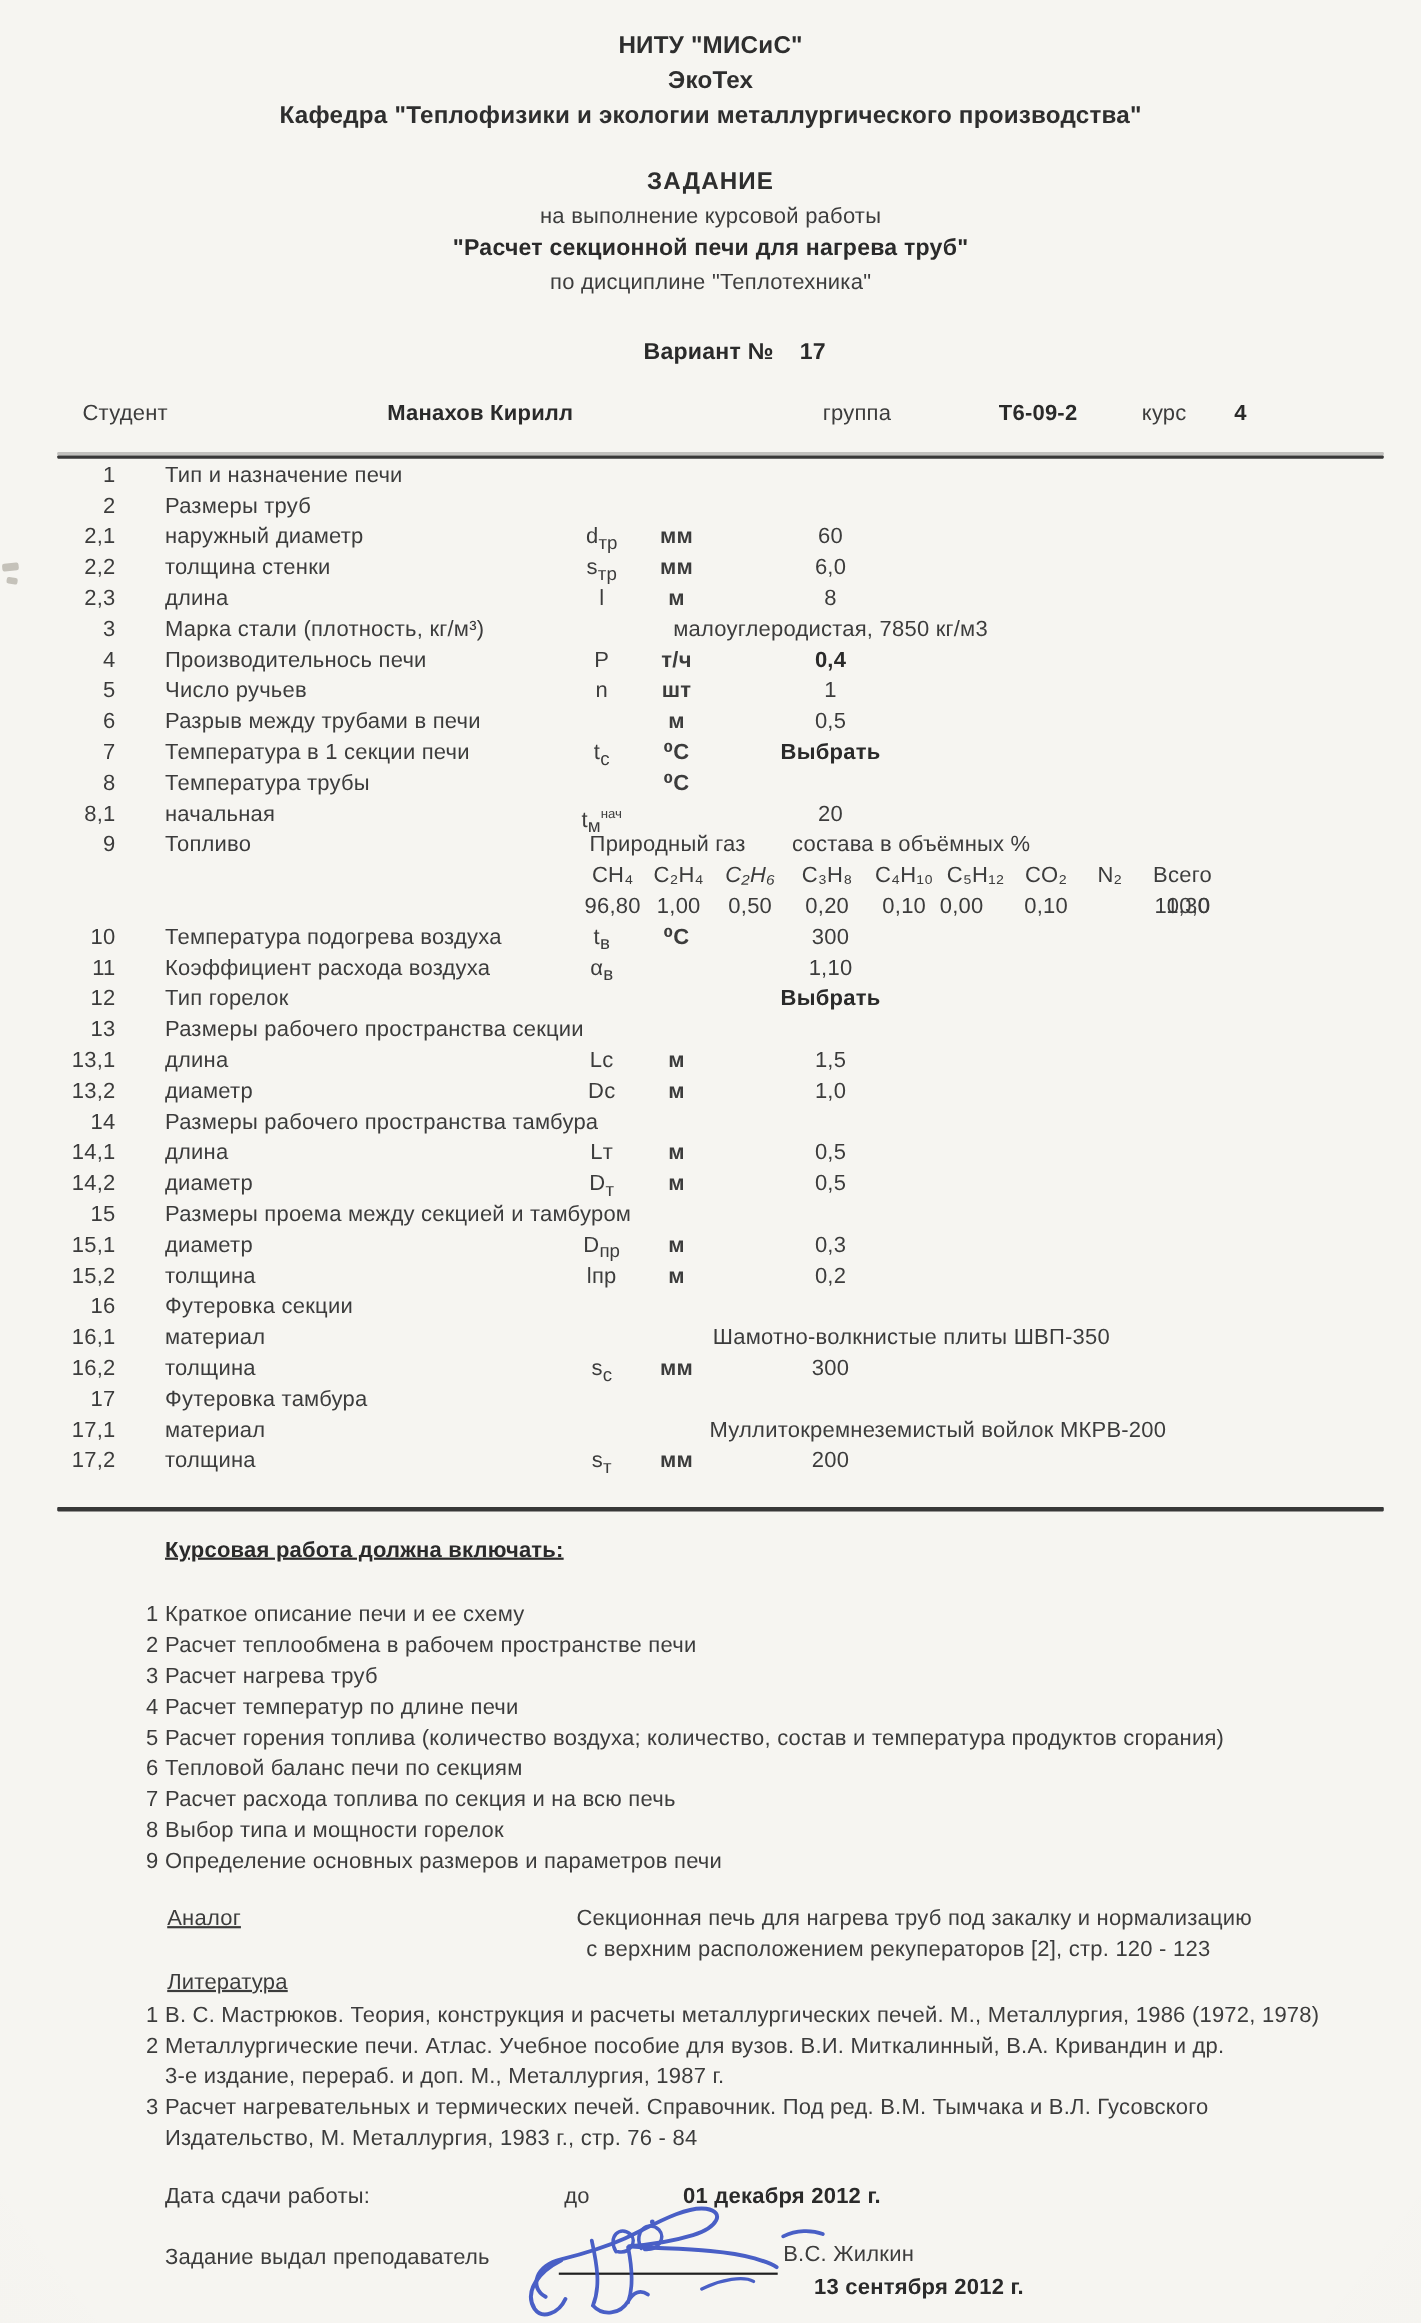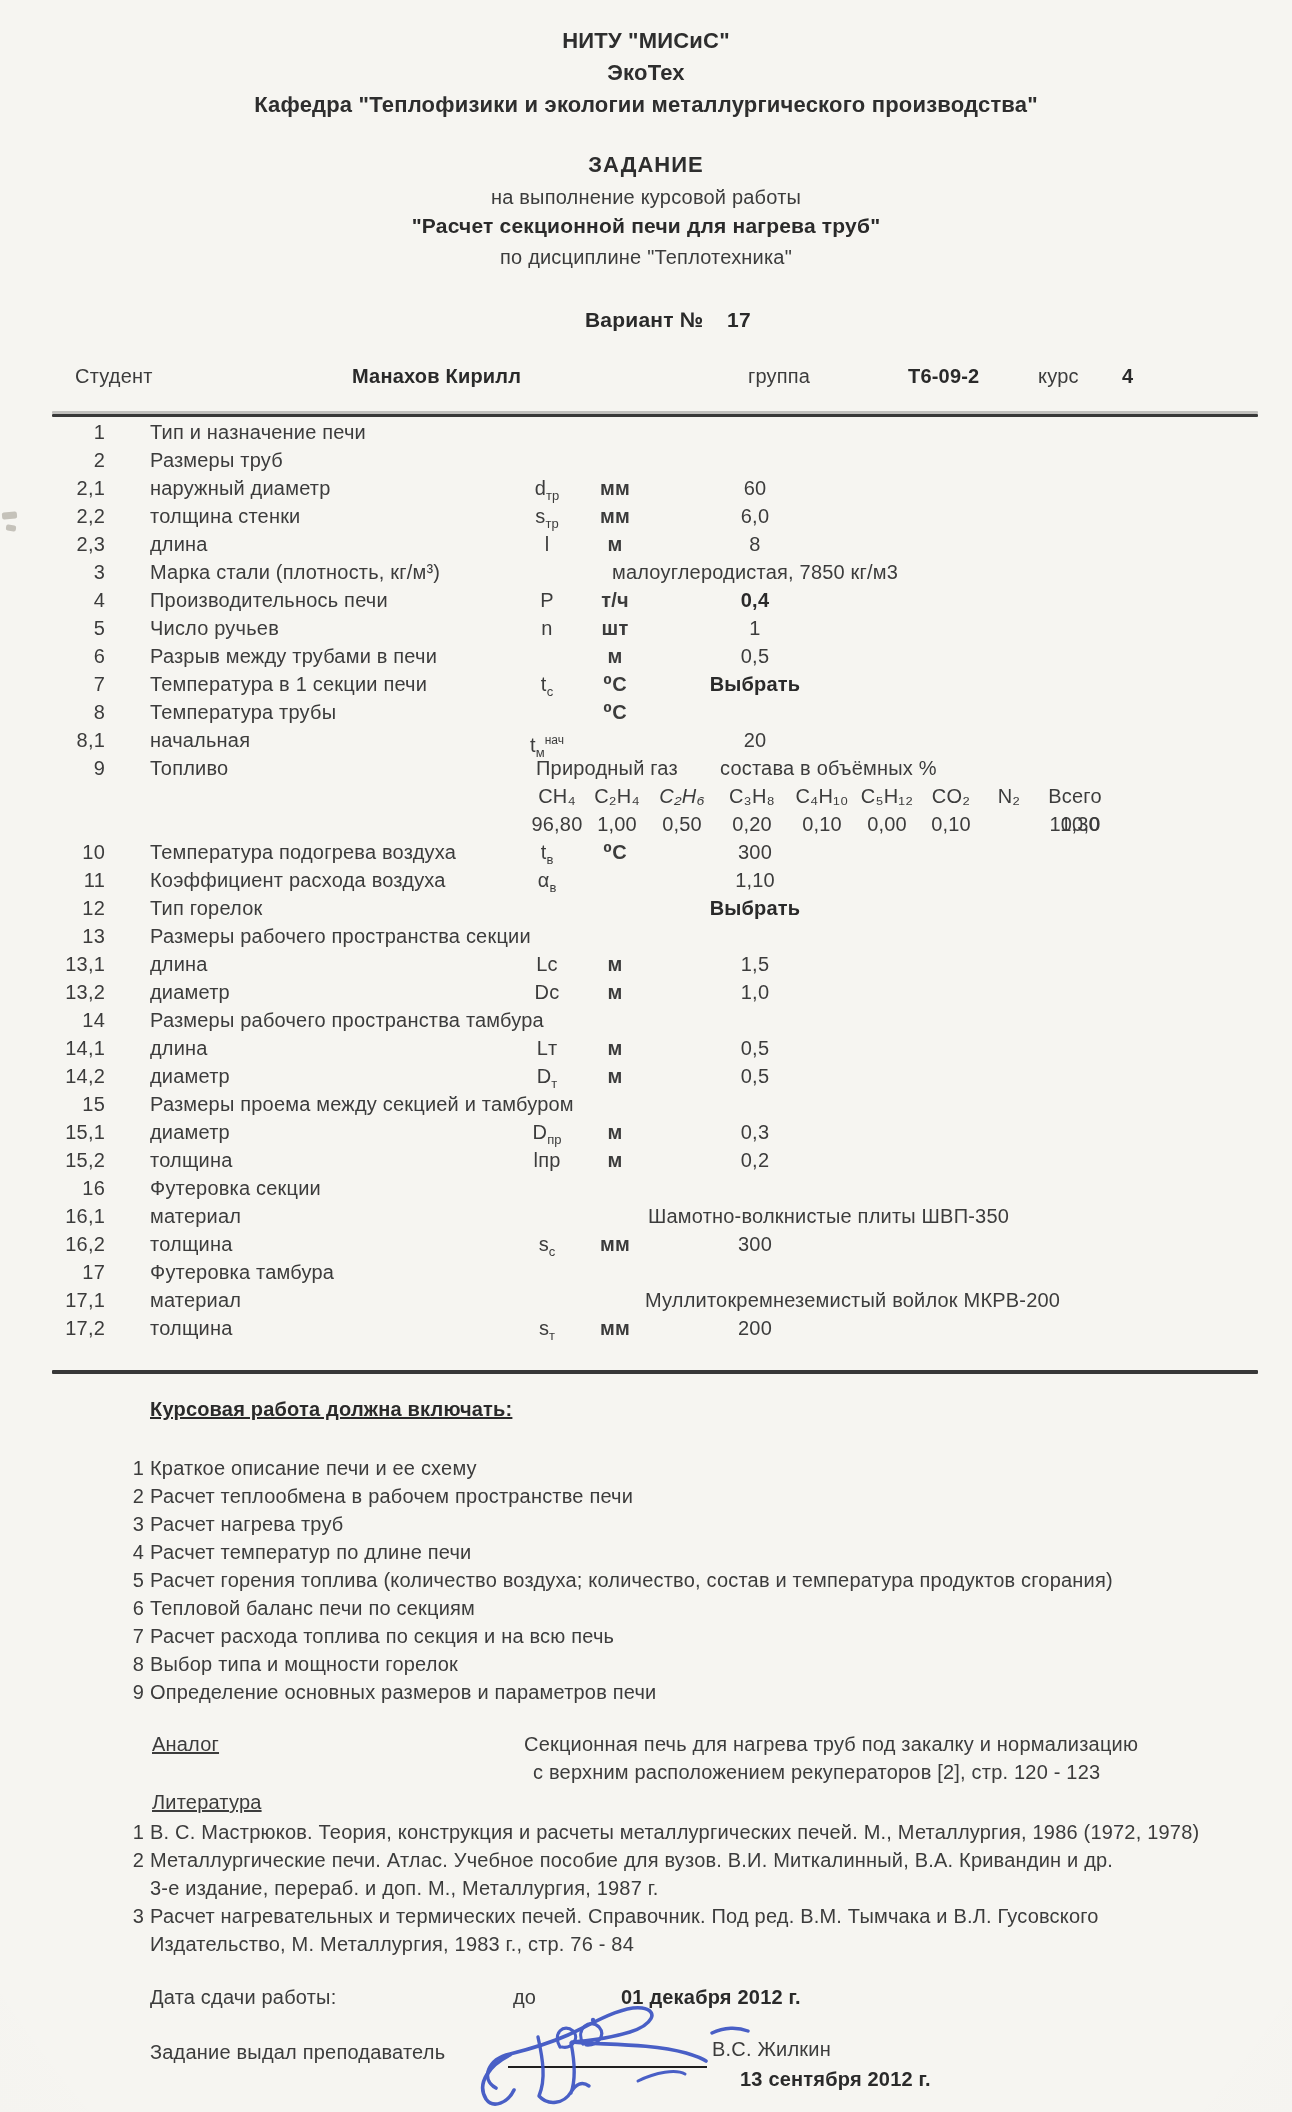--- a/index.html
+++ b/index.html
@@ -21,21 +21,21 @@
   .rule.bottom{height:4px;}
   
   #spec-table{position:absolute;top:418px;left:0;width:100%;}
   .t-row{position:relative;height:28px;line-height:28px;}
   .t-row span{position:absolute;top:0;white-space:nowrap;}
   .t-num{left:0;width:105px;text-align:right;}
   .t-name{left:150px;}
   .t-sym{left:505px;width:84px;text-align:center;}
   .t-unit{left:580px;width:70px;text-align:center;font-weight:bold;}
   .t-val{left:655px;width:200px;text-align:center;}
-  .t-sym sub{font-size:13px;letter-spacing:0;}
+  .t-sym sub{font-size:17px;letter-spacing:0;}
   .t-sym sup{font-size:12px;letter-spacing:0;}
   .gas-cell{width:96px;margin-left:-48px;text-align:center;}
   
   .cl-item{position:relative;height:28px;line-height:28px;}
   .cl-num{position:absolute;left:126px;width:18px;text-align:right;}
   .cl-text{position:absolute;left:150px;white-space:nowrap;}
   
   .lit-line{position:relative;height:28px;line-height:28px;}
   .lit-num{position:absolute;left:126px;width:18px;text-align:right;}
   .lit-text{position:absolute;left:150px;white-space:nowrap;}
@@ -159,21 +159,21 @@
         <span class="gas-cell" style="left: 951px;">CO₂</span>
         <span class="gas-cell" style="left: 1009px;">N₂</span>
         <span class="gas-cell" style="left: 1075px;">Всего</span>
       </div>
       <div class="t-row">
         <span class="gas-cell" style="left: 557px;">96,80</span>
         <span class="gas-cell" style="left: 617px;">1,00</span>
         <span class="gas-cell" style="left: 682px;">0,50</span>
         <span class="gas-cell" style="left: 752px;">0,20</span>
         <span class="gas-cell" style="left: 822px;">0,10</span>
-        <span class="gas-cell" style="left: 887px;">0,00</span>
+        <span class="gas-cell" style="left: 846px; text-align: right;">0,00</span>
         <span class="gas-cell" style="left: 951px;">0,10</span>
         <span class="gas-cell" style="left: 1009px; margin-left: 23px;">1,30</span>
         <span class="gas-cell" style="left: 1075px;">100,0</span>
       </div>
       <div class="t-row">
         <span class="t-num">10</span>
         <span class="t-name">Температура подогрева воздуха</span>
         <span class="t-sym">t<sub>в</sub></span>
         <span class="t-unit">⁰С</span>
         <span class="t-val">300</span>

